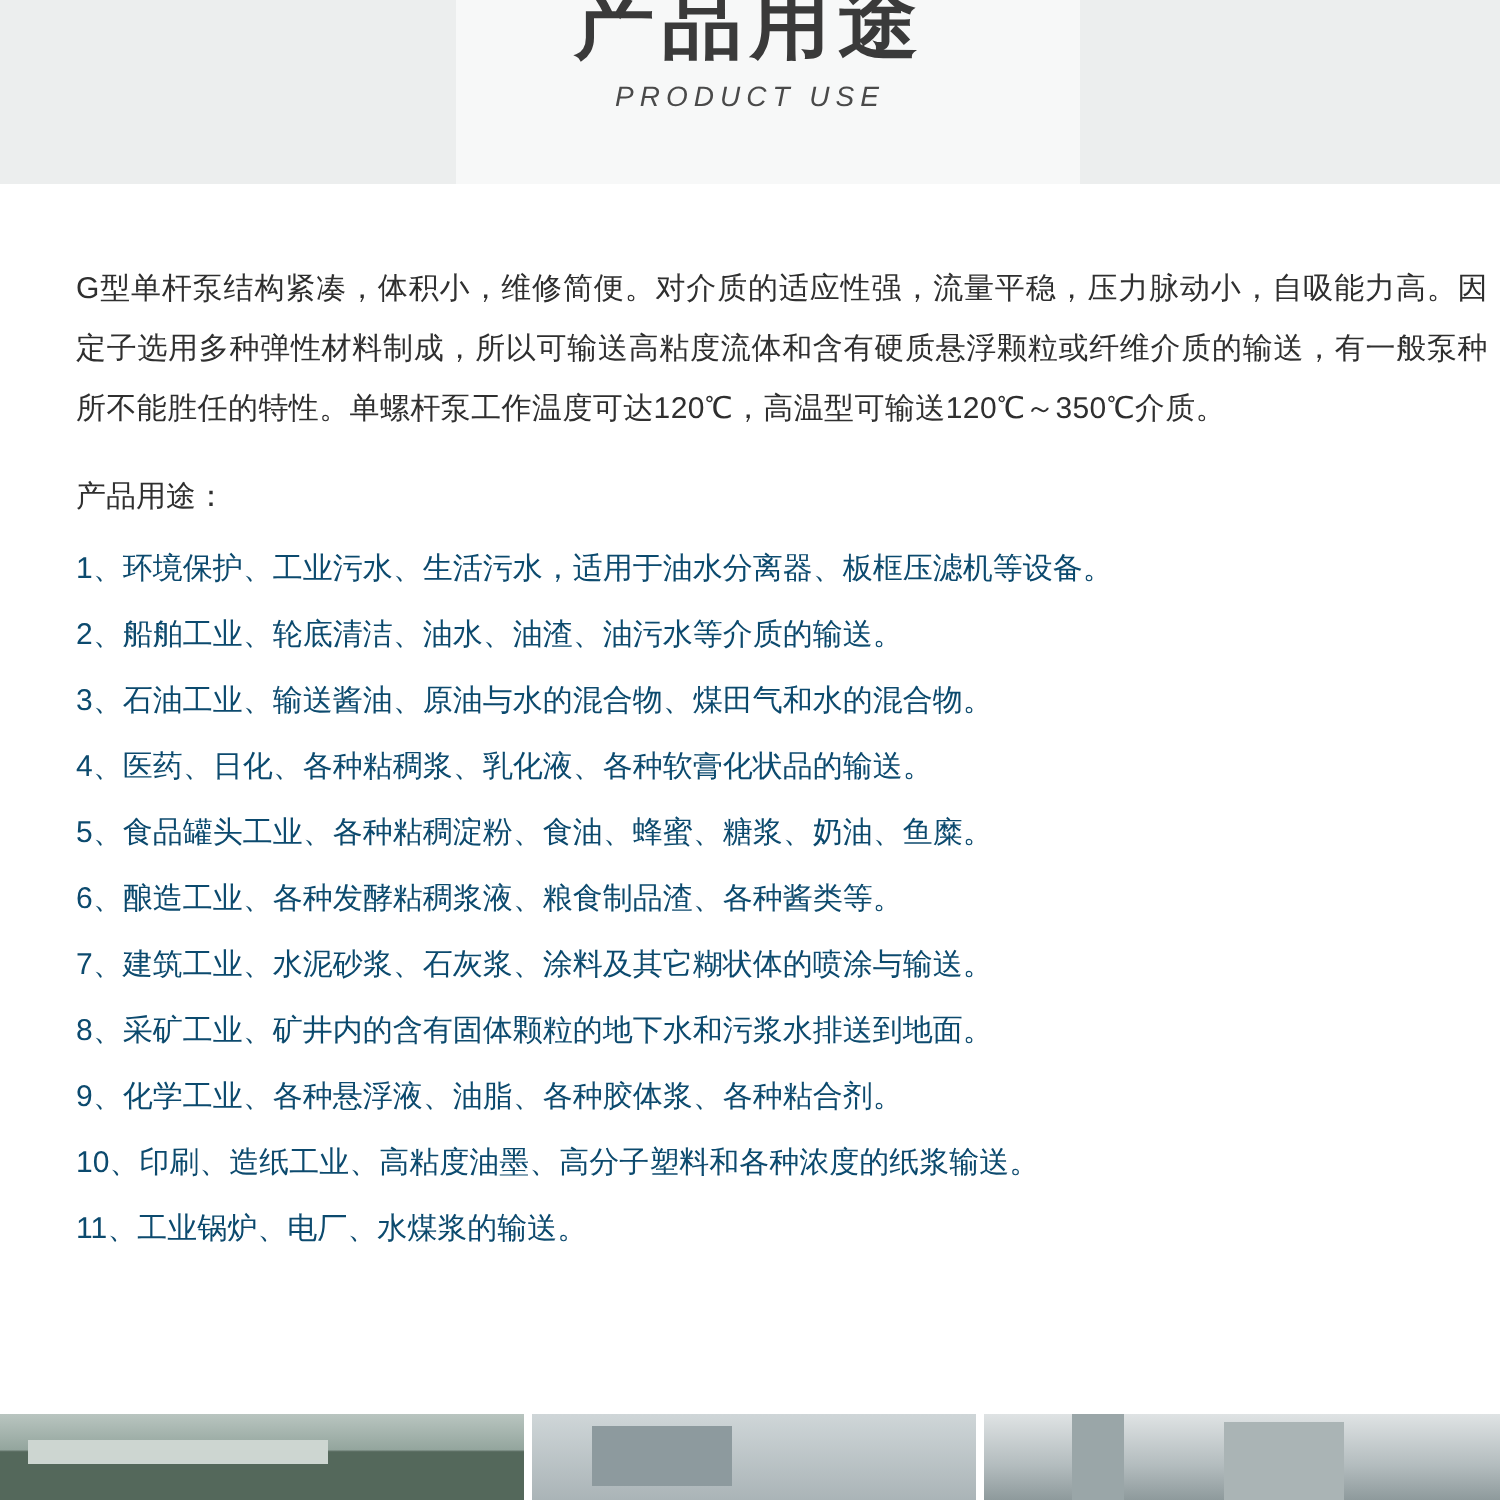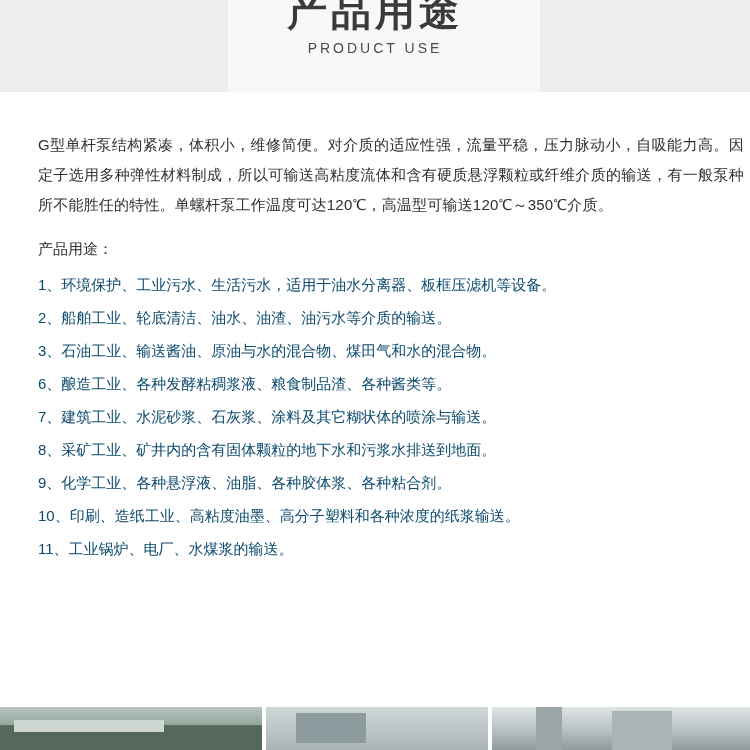--- a/index.html
+++ b/index.html
@@ -63,20 +63,21 @@
   .banner-sub {
     position: absolute;
     left: 0;
     top: 40px;
     width: 750px;
     text-align: center;
     font-size: 14px;
     letter-spacing: 3px;
     color: #4a4a4a;
     font-family: "Liberation Sans", sans-serif;
+    font-style: italic;
   }
 
   
   .content {
     position: absolute;
     left: 16px;
     top: 92px;
     width: 750px;
     height: 610px;
     background: #ffffff;
@@ -200,20 +201,22 @@
   <div class="banner-sub">PRODUCT USE</div>
 </div>
 
 <div class="content">
   <p class="intro">G型单杆泵结构紧凑，体积小，维修简便。对介质的适应性强，流量平稳，压力脉动小，自吸能力高。因定子选用多种弹性材料制成，所以可输送高粘度流体和含有硬质悬浮颗粒或纤维介质的输送，有一般泵种所不能胜任的特性。单螺杆泵工作温度可达120℃，高温型可输送120℃～350℃介质。</p>
   <p class="uses-label">产品用途：</p>
   <ul class="uses-list">
     <li>1、环境保护、工业污水、生活污水，适用于油水分离器、板框压滤机等设备。</li>
     <li>2、船舶工业、轮底清洁、油水、油渣、油污水等介质的输送。</li>
     <li>3、石油工业、输送酱油、原油与水的混合物、煤田气和水的混合物。</li>
+    <li>4、医药、日化、各种粘稠浆、乳化液、各种软膏化状品的输送。</li>
+    <li>5、食品罐头工业、各种粘稠淀粉、食油、蜂蜜、糖浆、奶油、鱼糜。</li>
     <li>6、酿造工业、各种发酵粘稠浆液、粮食制品渣、各种酱类等。</li>
     <li>7、建筑工业、水泥砂浆、石灰浆、涂料及其它糊状体的喷涂与输送。</li>
     <li>8、采矿工业、矿井内的含有固体颗粒的地下水和污浆水排送到地面。</li>
     <li>9、化学工业、各种悬浮液、油脂、各种胶体浆、各种粘合剂。</li>
     <li>10、印刷、造纸工业、高粘度油墨、高分子塑料和各种浓度的纸浆输送。</li>
     <li>11、工业锅炉、电厂、水煤浆的输送。</li>
   </ul>
 </div>
 
 <div class="photo-strip">

